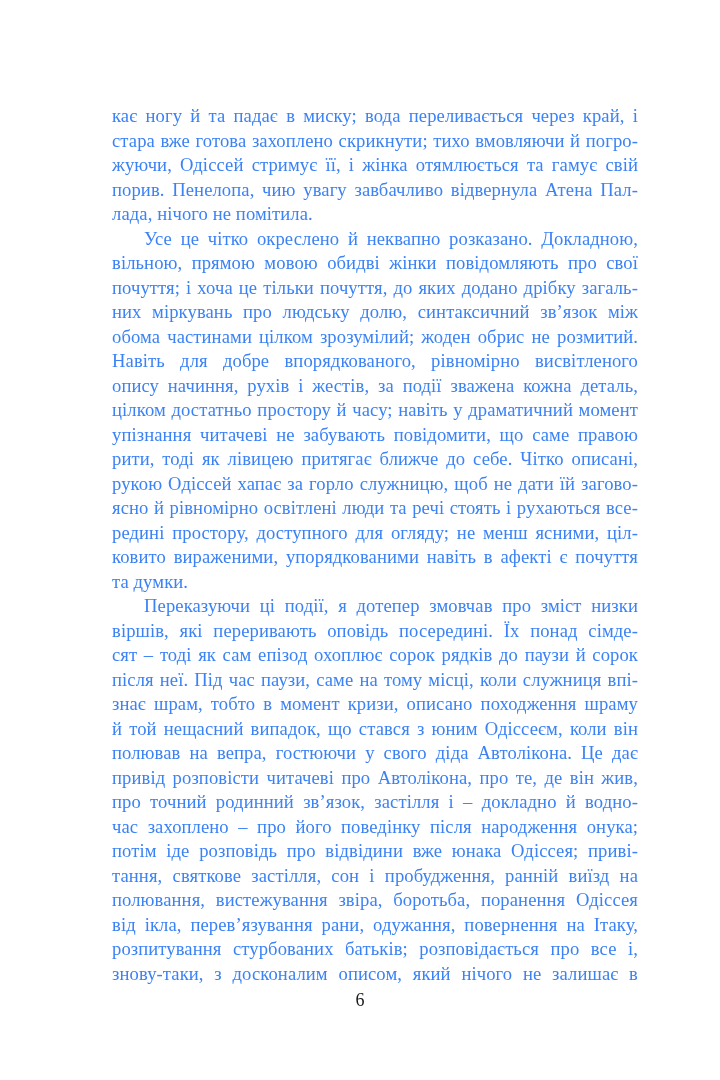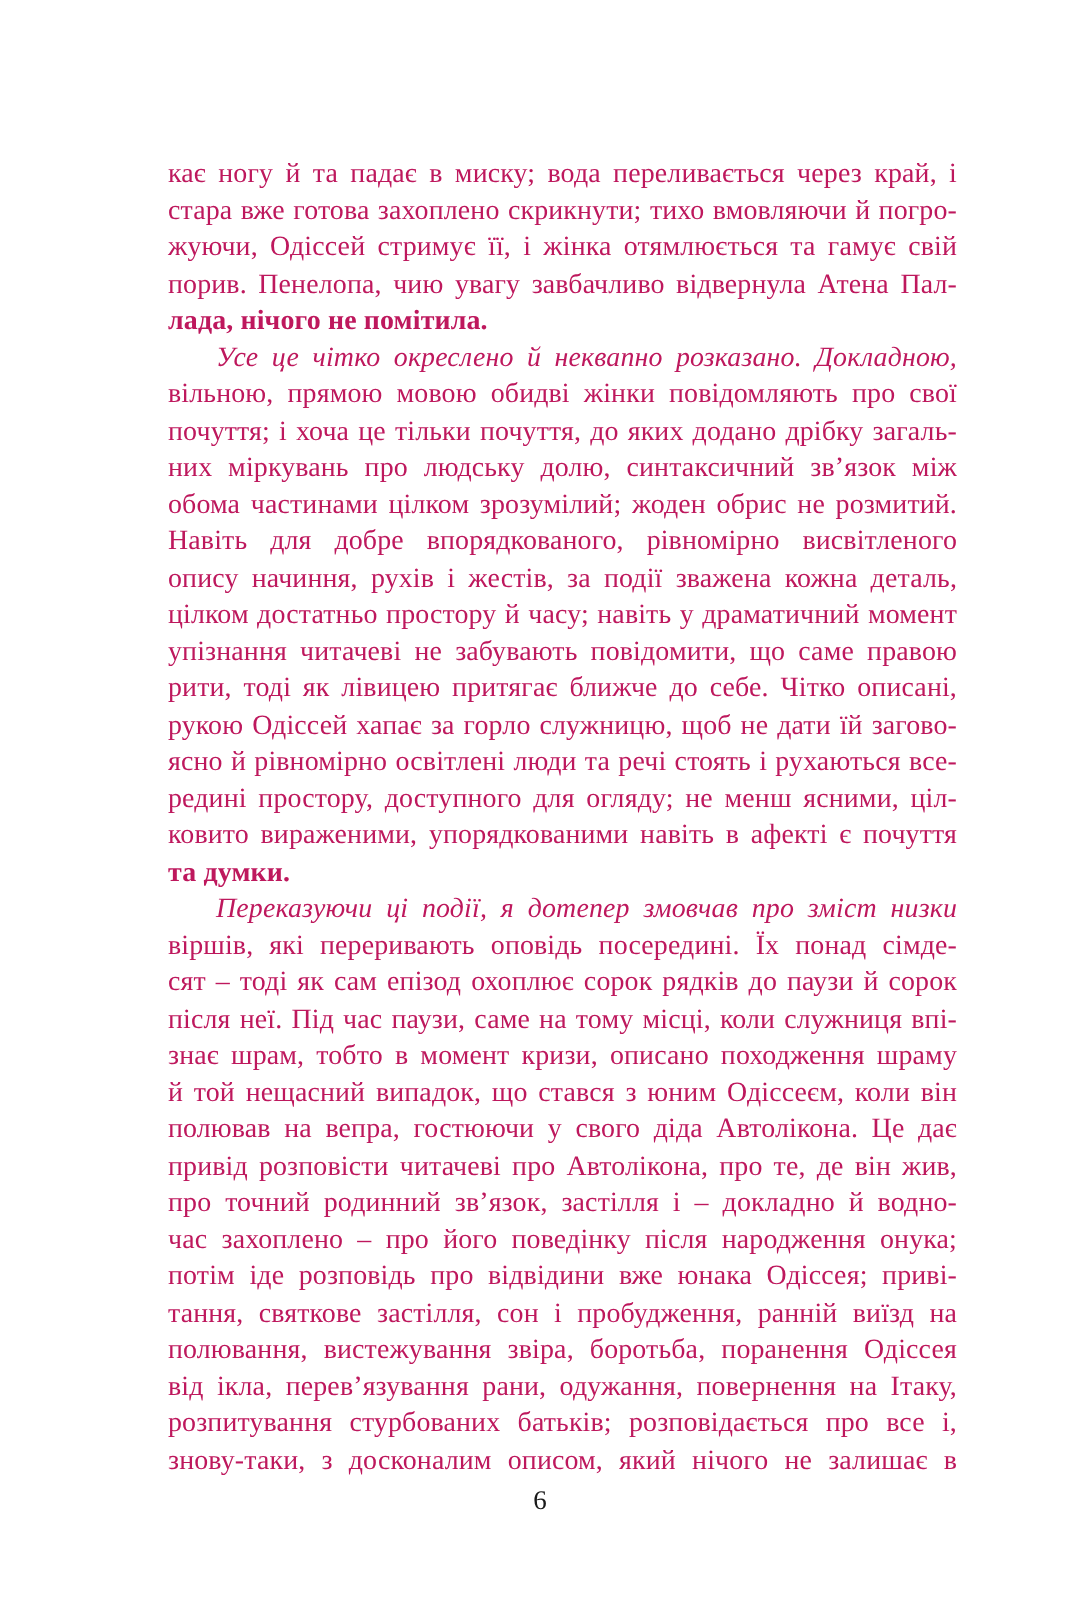--- a/index.html
+++ b/index.html
@@ -1,29 +1,29 @@
 <!DOCTYPE html>
 <html><head>
 <meta charset="utf-8">
 <style>
   html, body { margin: 0; padding: 0; background: #ffffff; }
   body { width: 720px; height: 1080px; position: relative; overflow: hidden; }
   .page { position: absolute; left: 0; top: 0; width: 720px; height: 1080px; background: #ffffff; }
   .text-block {
     position: absolute; left: 112px; top: 104px; width: 526px;
     font-family: "DejaVu Serif", "Liberation Serif", serif;
-    font-size: 16.2px; line-height: 24.5px; color: #be185d;
+    font-size: 16.2px; line-height: 24.5px; color: #3b82f6;
   }
   .line {
     display: block; white-space: nowrap; text-align: justify; text-align-last: justify;
     height: 24.5px; overflow: visible;
     font-family: "Liberation Serif", "DejaVu Serif", serif; font-size: 18.6px; letter-spacing: 0.1px;
   }
-  .line.last { text-align-last: left; font-weight: bold; }
-  .line.indent { padding-left: 32px; font-style: italic; }
+  .line.last { text-align-last: left; }
+  .line.indent { padding-left: 32px; }
   .page-number {
     position: absolute; left: 0; width: 720px; top: 990px; text-align: center;
     font-family: "Liberation Serif", "DejaVu Serif", serif; font-size: 18px; color: #1a1a1a;
   }
 </style>
 </head>
 <body>
 
 <div class="page">
   <div class="text-block" id="text-block">

